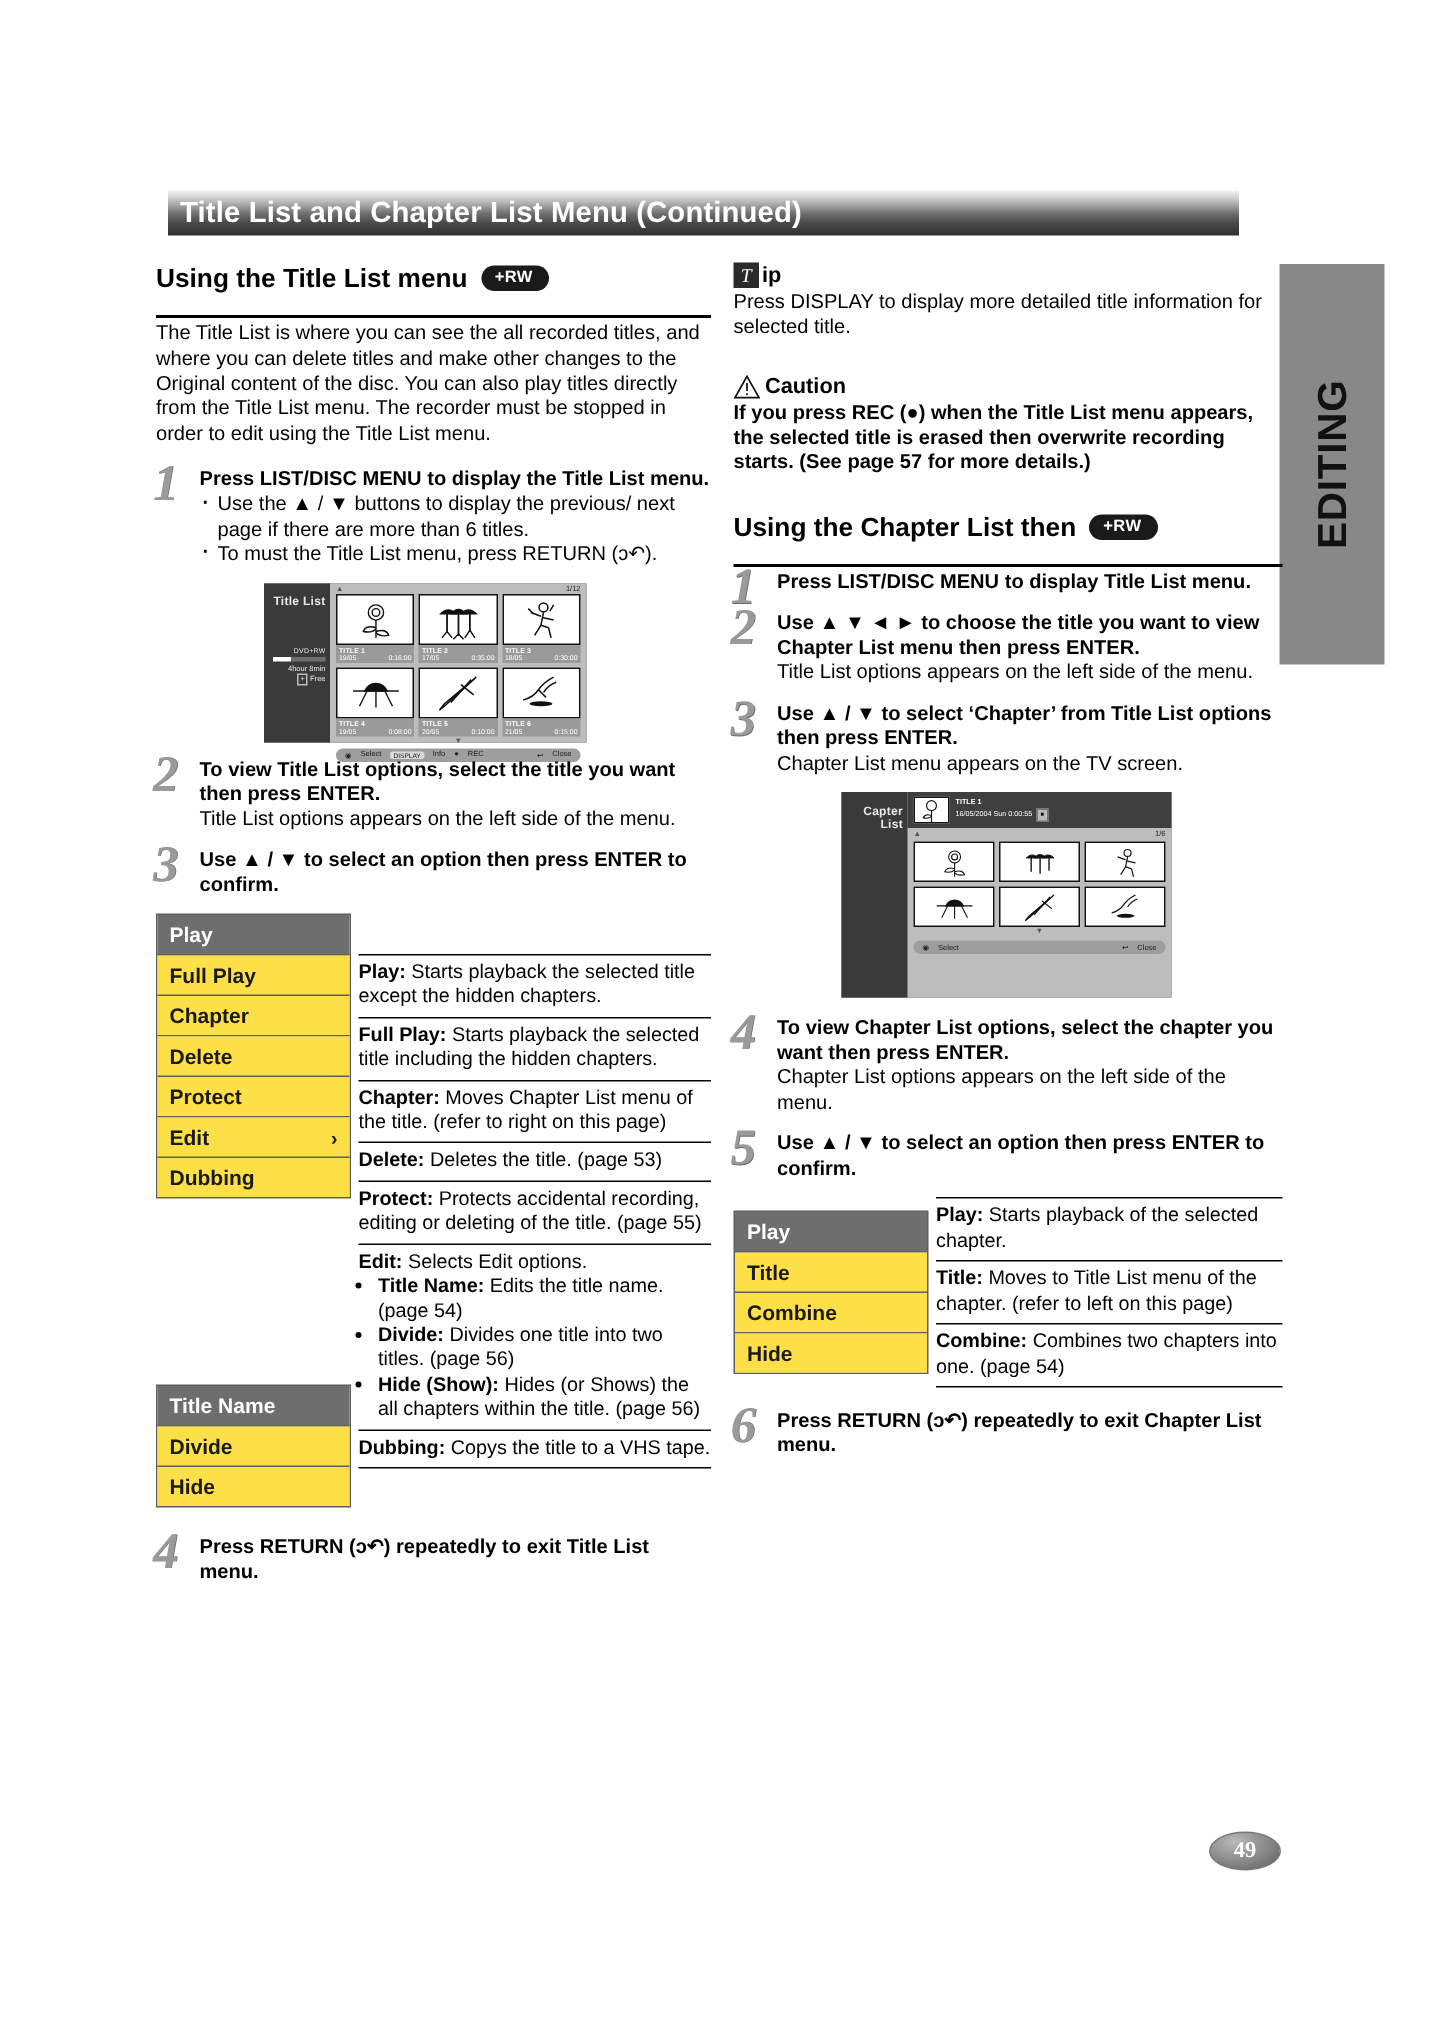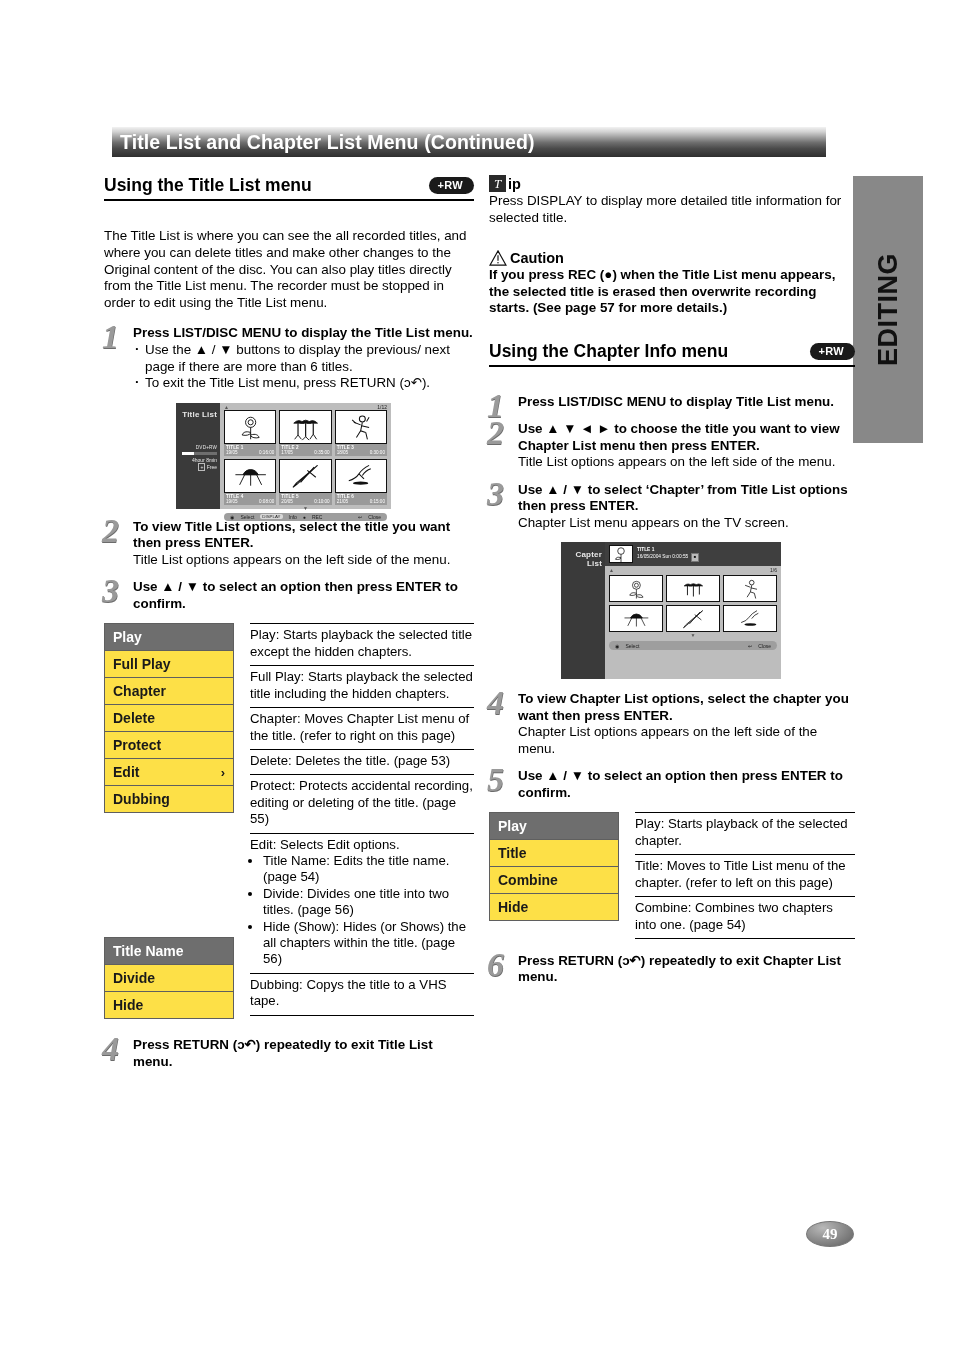--- a/index.html
+++ b/index.html
@@ -43,23 +43,22 @@
   }
 
   
   .col-left{ position:absolute; left:104px; top:175px; width:370px; }
   .col-right{ position:absolute; left:489px; top:175px; width:366px; }
 
   
   .sect-head{
     display:flex; align-items:center; gap:9px;
     border-bottom:2.5px solid #000;
-    padding-bottom:3px;
-    margin-bottom:27px;
-    justify-content:space-between;
+    padding-bottom:14px;
+    margin-bottom:2px;
   }
   .sect-head .h{ font-size:17.5px; font-weight:bold; }
   .badge-rw{
     display:inline-block;
     background:#1a1a1a; color:#fff;
     font-size:11px; font-weight:bold;
     padding:2.5px 11px 3px 9px;
     border-radius:10px;
     line-height:1;
     letter-spacing:.3px;
@@ -140,42 +139,42 @@
   
   .ch-head{ display:flex; align-items:center; gap:4px; background:#3f3f3f; padding:3px 4px; }
   .ch-head .thumb-sm{ background:#fff; border:1px solid #111; width:24px; height:18px;
      display:flex; align-items:center; justify-content:center; }
   .ch-head .txt{ color:#fff; font-size:4.8px; line-height:6.4px; }
   .ch-head .txt b{ font-size:4.8px; }
   .ch-head .pin{ display:inline-block; background:#bbb; color:#111; font-size:4px;
      padding:0 1.5px; margin-left:3px; border:1px solid #777;}
 
   
-  .opt-wrap{ display:flex; gap:16px; align-items:flex-start; margin-top:6px;}
+  .opt-wrap{ display:flex; gap:5px; align-items:center; margin-top:6px;}
   .opt-col{ width:130px; flex:0 0 130px; }
   .opt-list{ border:1px solid #5f5f5f; }
   .opt{
     background:#fde047; color:#1a1a1a;
     font-size:14px; font-weight:bold;
     padding:5px 8px;
     border-bottom:1.5px solid #5f5f5f;
     display:flex; align-items:center; justify-content:space-between;
   }
   .opt:last-child{ border-bottom:0; }
   .opt.sel{ background:#6e6e6e; color:#ffffff; }
   .opt .arrow{ font-size:13px; font-weight:bold; }
 
   .desc-col{ flex:1; }
   .desc{
     font-size:13.2px; line-height:16.4px;
     border-top:1.4px solid #000;
     padding:3px 0 5px 0;
   }
   .desc:last-child{ border-bottom:1.4px solid #000; }
-  .desc b{ font-weight:normal; }
+  .desc b{ font-weight:bold; }
   .desc ul{ margin:0; padding-left:13px; }
   .desc ul li{ margin:0; }
 
   .opt-col2{ margin-top:18px; }
 
   
   .tipbox{ margin-bottom:14px; }
   .tip-title{ display:flex; align-items:flex-end; gap:2px; margin-bottom:1px;}
   .tip-glyph{
     display:inline-block; background:#2a2a2a; color:#fff;
@@ -223,21 +222,21 @@
     <span class="badge-rw">+RW</span>
   </div>
 
   <p class="body">The Title List is where you can see the all recorded titles, and where you can delete titles and make other changes to the Original content of the disc. You can also play titles directly from the Title List menu. The recorder must be stopped in order to edit using the Title List menu.</p>
 
   <div class="step">
     <span class="num">1</span>
     <div class="hd">Press LIST/DISC MENU to display the Title List menu.</div>
     <ul class="bullets">
       <li>Use the ▲ / ▼ buttons to display the previous/ next page if there are more than 6 titles.</li>
-      <li>To exit the Title List menu, press RETURN (ɔ↶).</li>
+      <li>To must the Title List menu, press RETURN (ɔ↶).</li>
     </ul>
   </div>
 
   <div class="tv tv-title-list">
     <div class="side">
       <div class="lbl">Title List</div>
       <div class="disc">DVD+RW</div>
       <div class="bar"></div>
       <div class="free">4hour 8min</div>
       <div class="free">
@@ -495,21 +494,21 @@
         <path d="M10 1 L19 17 L1 17 Z" fill="none" stroke="#111" stroke-width="1.3"></path>
         <path d="M10 6 L10 12" stroke="#111" stroke-width="1.3"></path>
         <circle cx="10" cy="14.4" r="0.8" fill="#111"></circle>
       </svg>
       <span class="w">Caution</span>
     </div>
     <div class="caution-body">If you press REC (●) when the Title List menu appears, the selected title is erased then overwrite recording starts. (See page 57 for more details.)</div>
   </div>
 
   <div class="sect-head" style="margin-top:24px;">
-    <span class="h">Using the Chapter Info menu</span>
+    <span class="h">Using the Chapter List then</span>
     <span class="badge-rw">+RW</span>
   </div>
 
   <div class="step">
     <span class="num">1</span>
     <div class="hd">Press LIST/DISC MENU to display Title List menu.</div>
   </div>
 
   <div class="step">
     <span class="num">2</span>

